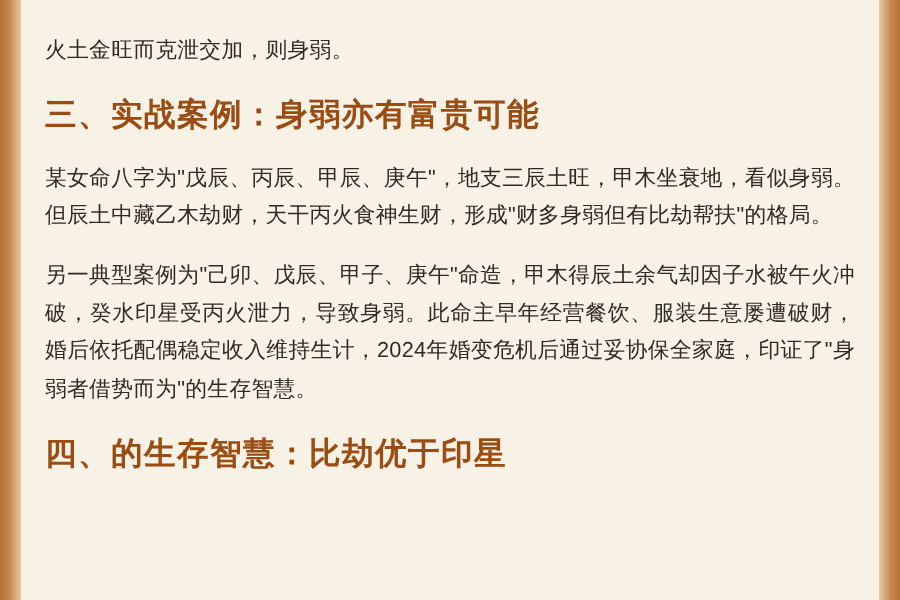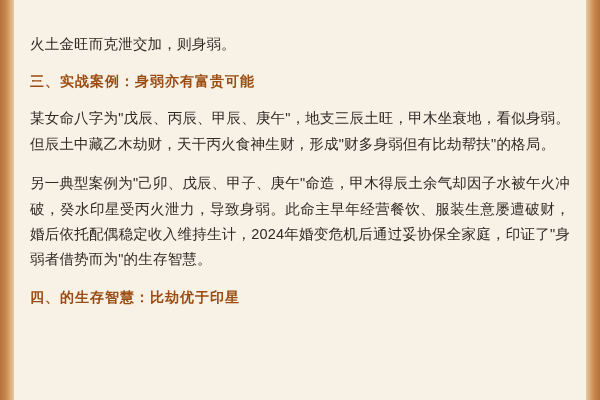--- a/index.html
+++ b/index.html
@@ -45,26 +45,26 @@
   }
   p.body-text {
     margin: 0 0 14px 0;
     font-size: 14.5px;
     line-height: 1.75;
     color: #2f2a24;
     text-align: justify;
     letter-spacing: 0.2px;
   }
   p.first {
-    margin-top: 16px;
+    margin-top: 6px;
     padding-top: 16px;
   }
   h2.section {
     margin: 10px 0 14px 0;
-    font-size: 14px;
+    font-size: 21px;
     font-weight: bold;
     color: #9a4c12;
     letter-spacing: 1px;
     line-height: 1.5;
   }
 </style>
 </head>
 <body>
 
 <div id="page">

